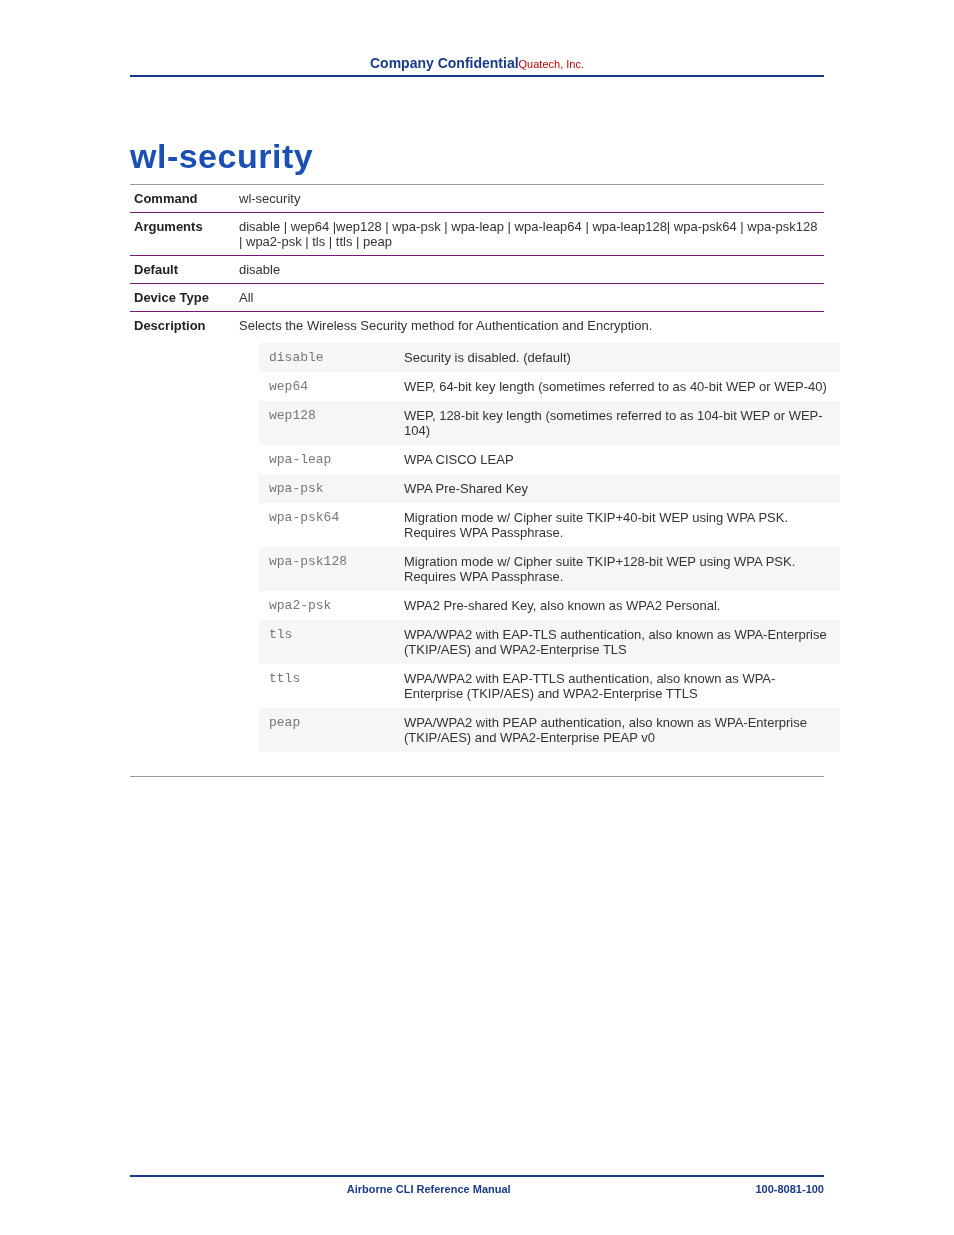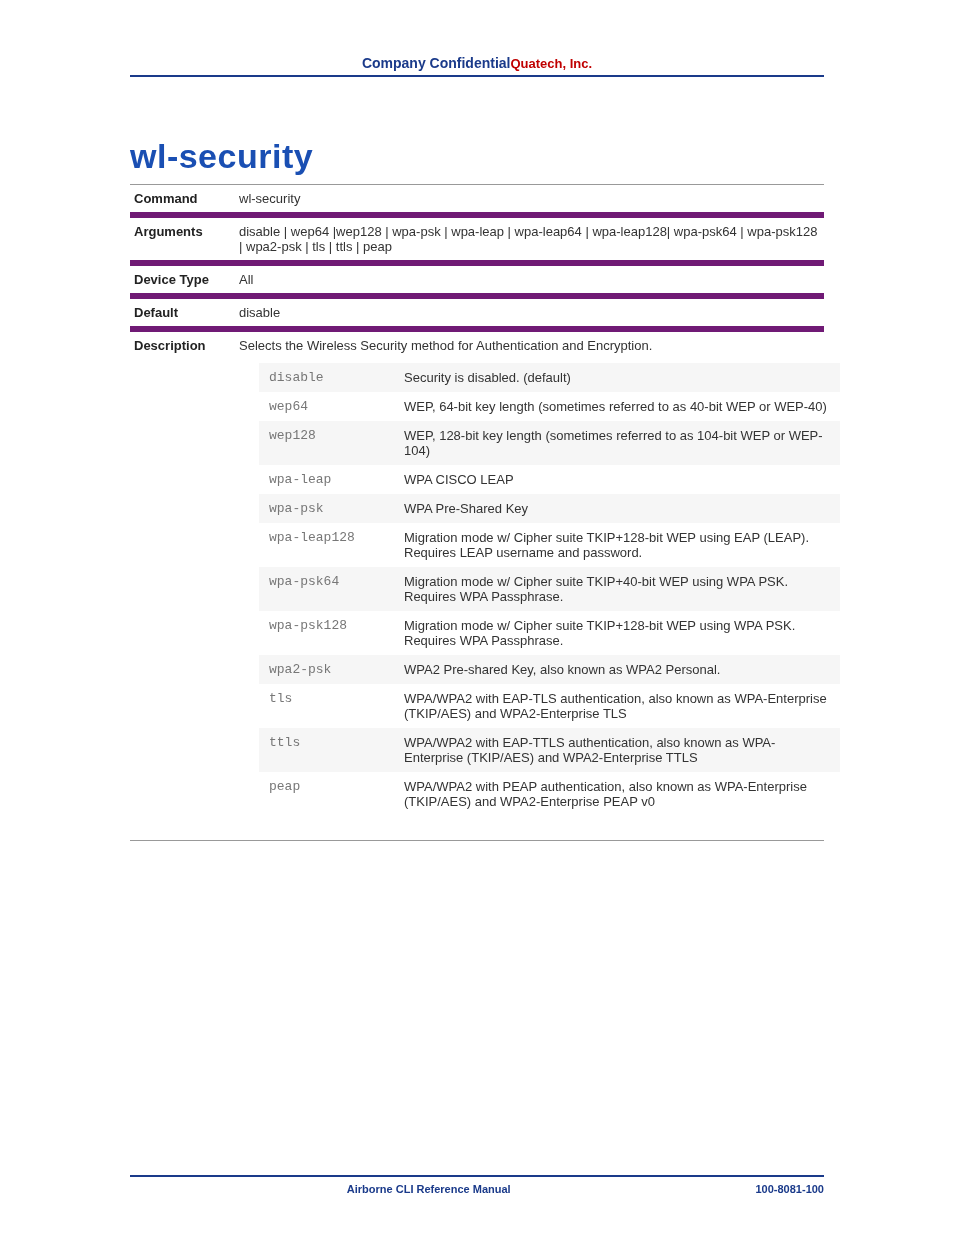--- a/index.html
+++ b/index.html
@@ -24,40 +24,40 @@
     padding-bottom: 4px;
     margin-bottom: 60px;
   }
   .header-left {
     color: #1a3a8a;
     font-weight: bold;
     font-size: 14px;
   }
   .header-right {
     color: #c00000;
-    font-weight: bold;
-    font-size: 13px;
+    font-weight: normal;
+    font-size: 11px;
   }
   h1.title {
     font-family: Arial, Helvetica, sans-serif;
     color: #1a4fb3;
     font-size: 34px;
     font-weight: bold;
     margin: 0 0 8px 0;
     letter-spacing: 0.5px;
   }
   .meta-table {
     width: 100%;
     border-top: 1px solid #999;
     border-collapse: collapse;
   }
   .meta-table td {
     padding: 6px 4px;
     vertical-align: top;
-    border-bottom: 6px solid #701a75;
+    border-bottom: 1px solid #701a75;
     font-size: 13px;
   }
   .meta-table tr.last td {
     border-bottom: none;
   }
   .meta-table .label {
     font-weight: bold;
     width: 105px;
     color: #222;
   }
@@ -123,26 +123,26 @@
     <tbody>
         <tr>
       <td class="label">Command</td>
       <td>wl-security</td>
     </tr>
     <tr>
       <td class="label">Arguments</td>
       <td>disable | wep64 |wep128 | wpa-psk | wpa-leap | wpa-leap64 | wpa-leap128| wpa-psk64 | wpa-psk128 | wpa2-psk | tls | ttls | peap</td>
     </tr>
     <tr>
+      <td class="label">Default</td>
+      <td>disable</td>
+    </tr>
+    <tr>
       <td class="label">Device Type</td>
       <td>All</td>
-    </tr>
-    <tr>
-      <td class="label">Default</td>
-      <td>disable</td>
     </tr>
     <tr class="last">
       <td class="label">Description</td>
       <td>
         <span>Selects the Wireless Security method for Authentication and Encryption.</span>
         <table class="args-table">
           <tbody id="args-body">
                 <tr>
                   <td class="argname">disable</td>
                   <td>Security is disabled. (default)</td>
@@ -157,24 +157,20 @@
                 </tr>
                 <tr>
                   <td class="argname">wpa-leap</td>
                   <td>WPA CISCO LEAP</td>
                 </tr>
                 <tr>
                   <td class="argname">wpa-psk</td>
                   <td>WPA Pre-Shared Key</td>
                 </tr>
                 <tr>
-                  <td class="argname">wpa-leap128</td>
-                  <td>Migration mode w/ Cipher suite TKIP+128-bit WEP using EAP (LEAP). Requires LEAP username and password.</td>
-                </tr>
-                <tr>
                   <td class="argname">wpa-psk64</td>
                   <td>Migration mode w/ Cipher suite TKIP+40-bit WEP using WPA PSK. Requires WPA Passphrase.</td>
                 </tr>
                 <tr>
                   <td class="argname">wpa-psk128</td>
                   <td>Migration mode w/ Cipher suite TKIP+128-bit WEP using WPA PSK. Requires WPA Passphrase.</td>
                 </tr>
                 <tr>
                   <td class="argname">wpa2-psk</td>
                   <td>WPA2 Pre-shared Key, also known as WPA2 Personal.</td>

